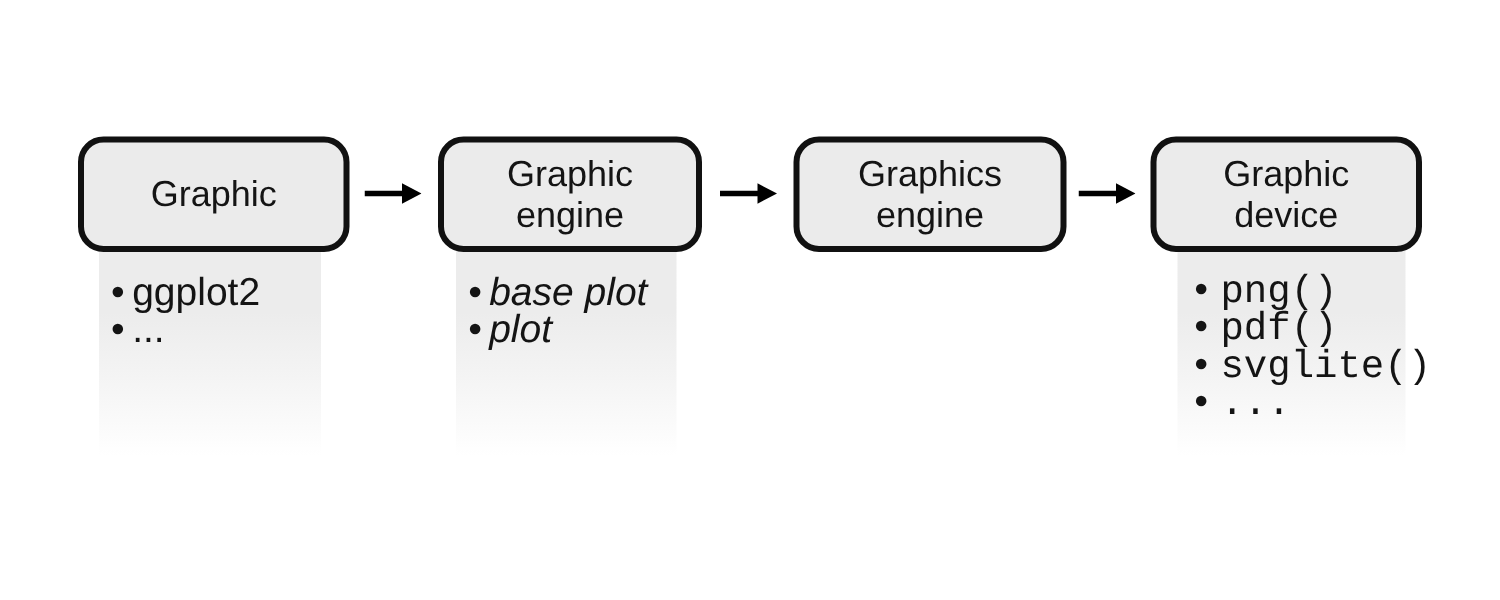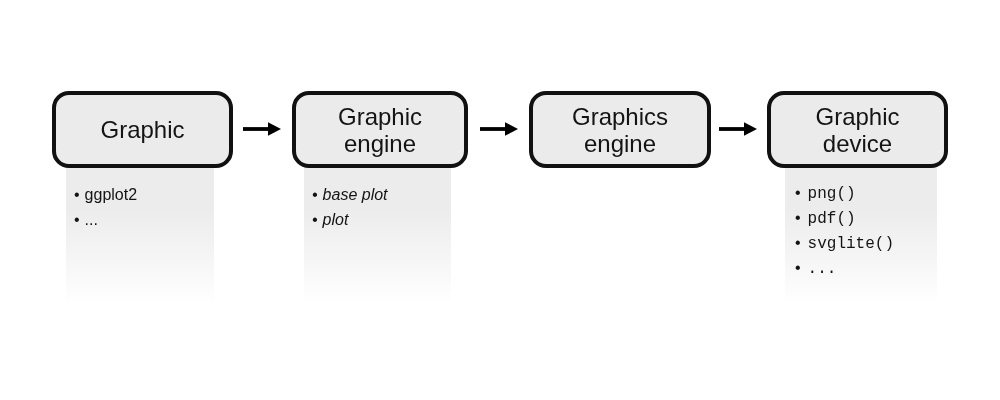--- a/index.html
+++ b/index.html
@@ -53,21 +53,21 @@
       #f4f4f4 62%,
       rgba(255,255,255,0) 100%);
   }
   .s1 .shadow { left: 66px;  width: 148px; }
   .s2 .shadow { left: 304px; width: 147px; font-style: italic; }
   .s4 .shadow { left: 785px; width: 152px; font-family: Liberation Mono, monospace; }
 
   .items {
     list-style: none;
     padding: 15px 0 0 8px;
-    font-size: 16px;
+    font-size: 26px;
     line-height: 25px;
     color: var(--text);
   }
   .items li::before {
     content: "\2022";
     margin-right: 5px;
   }
 
   .arrow {
     position: absolute;

